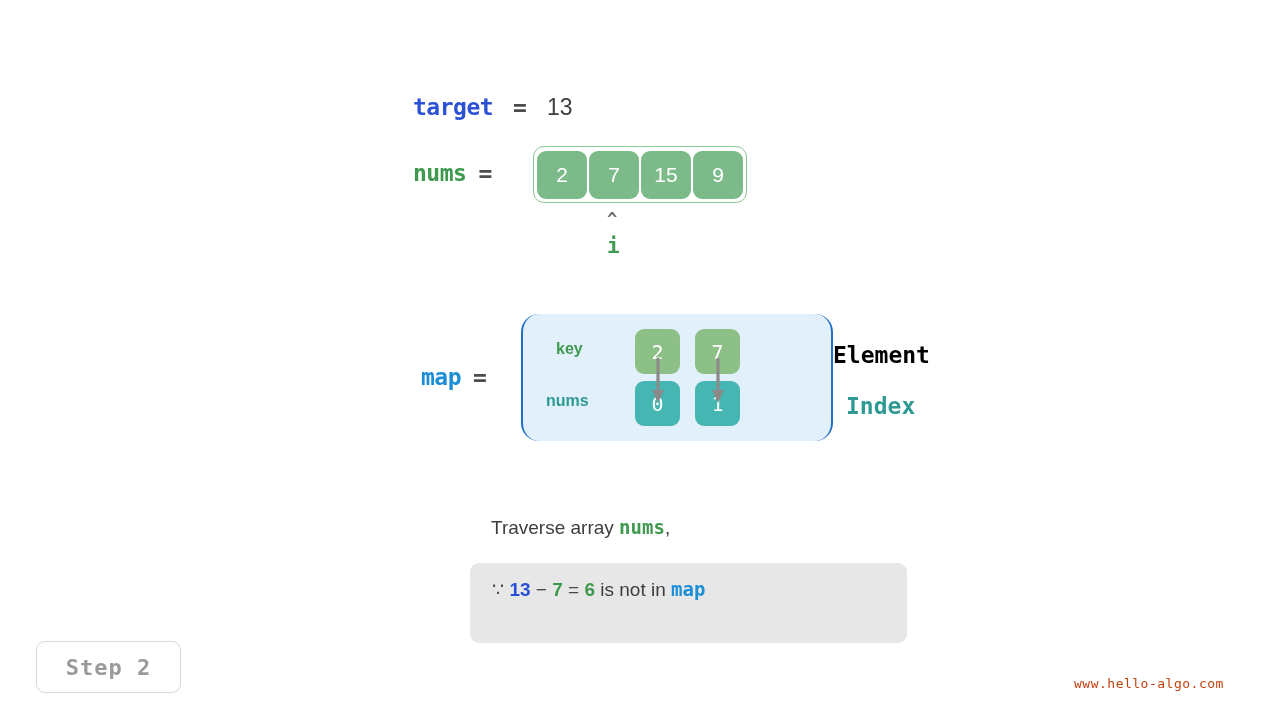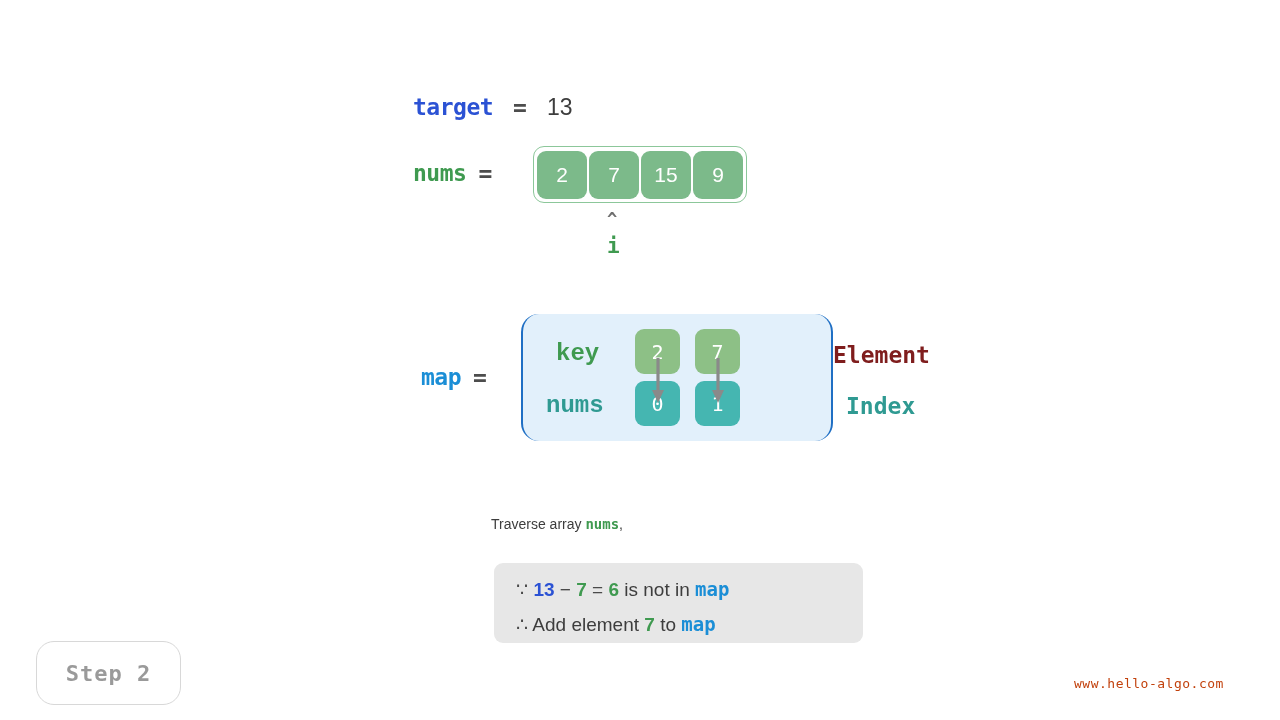--- a/index.html
+++ b/index.html
@@ -130,23 +130,23 @@
     width: 312px;
     height: 127px;
     background: #e2f0fb;
     border-radius: 18px;
     box-sizing: border-box;
     border-left: 2.5px solid #1f6fc4;
     border-right: 2.5px solid #1f6fc4;
   }
   .row-label {
     position: absolute;
-    font-family: Liberation Mono, monospace;
-    font-weight: bold;
-    font-size: 24px;
+    font-family: Liberation Sans, sans-serif;
+    font-weight: bold;
+    font-size: 16px;
   }
   #label-key   { left: 556px; top: 340px; color: #3f9a50; }
   #label-value { left: 546px; top: 392px; color: #2f9a92; }
 
   .kv-cell {
     position: absolute;
     width: 45px;
     height: 45px;
     border-radius: 9px;
     display: flex;
@@ -173,57 +173,56 @@
   #arrow-0 { left: 648px; top: 358px; }
   #arrow-1 { left: 708px; top: 358px; }
 
   #legend-element {
     position: absolute;
     left: 833px;
     top: 342px;
     font-family: "DejaVu Sans Mono", monospace;
     font-weight: bold;
     font-size: 23px;
-    color: #7f1d1d;
+    color: #000000;
   }
   #legend-index {
     position: absolute;
     left: 846px;
     top: 393px;
     font-family: "DejaVu Sans Mono", monospace;
     font-weight: bold;
     font-size: 23px;
     color: #2f9a92;
   }
 
   
   #traverse-line {
     position: absolute;
     left: 491px;
     top: 516px;
-    font-size: 14px;
+    font-size: 19px;
     color: #3d3d3d;
     white-space: nowrap;
   }
   #traverse-line .kw {
     font-family: "DejaVu Sans Mono", monospace;
     font-weight: bold;
     color: #3f9a50;
   }
   #explain-box {
     position: absolute;
     left: 470px;
     top: 563px;
-    width: 369px;
+    width: 437px;
     height: 80px;
     background: #e7e7e7;
     border-radius: 9px;
     box-sizing: border-box;
     padding: 9px 22px;
-    margin-left: 24px;
   }
   .explain-line {
     font-size: 19px;
     color: #3d3d3d;
     white-space: nowrap;
     line-height: 35px;
   }
   .sym { color: #4a4a4a; }
   .v-target {
     font-family: "Liberation Sans", sans-serif;
@@ -241,23 +240,23 @@
     color: #1b8ed6;
   }
   .op { color: #4a4a4a; }
 
   
   #step-badge {
     position: absolute;
     left: 36px;
     top: 641px;
     width: 145px;
-    height: 64px;
+    height: 52px;
     border: 1.5px solid #d8d8d8;
-    border-radius: 18px;
+    border-radius: 9px;
     box-sizing: border-box;
     display: flex;
     align-items: center;
     justify-content: center;
     font-family: "DejaVu Sans Mono", monospace;
     font-weight: bold;
     font-size: 22px;
     color: #9a9a9a;
     letter-spacing: 1px;
   }
@@ -331,21 +330,17 @@
 <div id="explain-box">
   <div class="explain-line">
     <span class="sym">∵</span>
     <span class="v-target">13</span>
     <span class="op">−</span>
     <span class="v-num">7</span>
     <span class="op">=</span>
     <span class="v-num">6</span>
     <span> is not in </span><span class="v-map">map</span>
   </div>
-  <div class="explain-line">
-    <span class="sym">∴</span>
-    <span>Add element </span><span class="v-num">7</span><span> to </span><span class="v-map">map</span>
-  </div>
 </div>
 
 <div id="step-badge">Step 2</div>
 
 <div id="watermark">www.hello-algo.com</div>
 
 </body></html>

